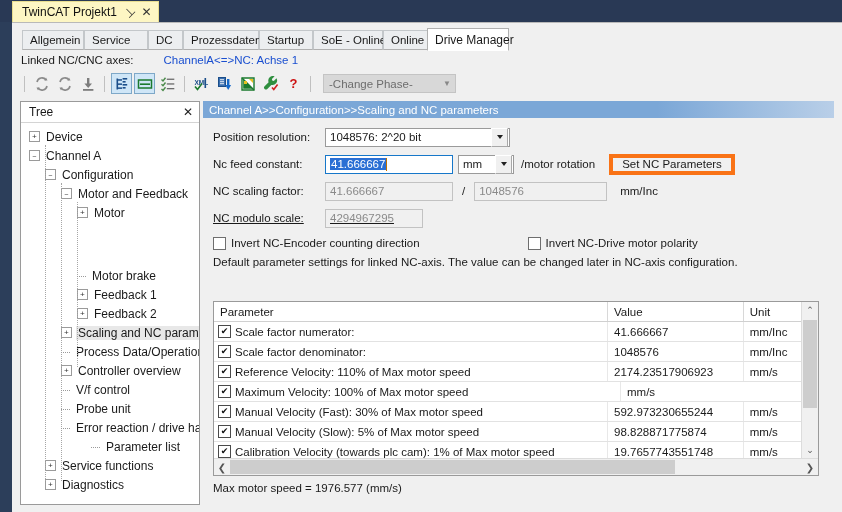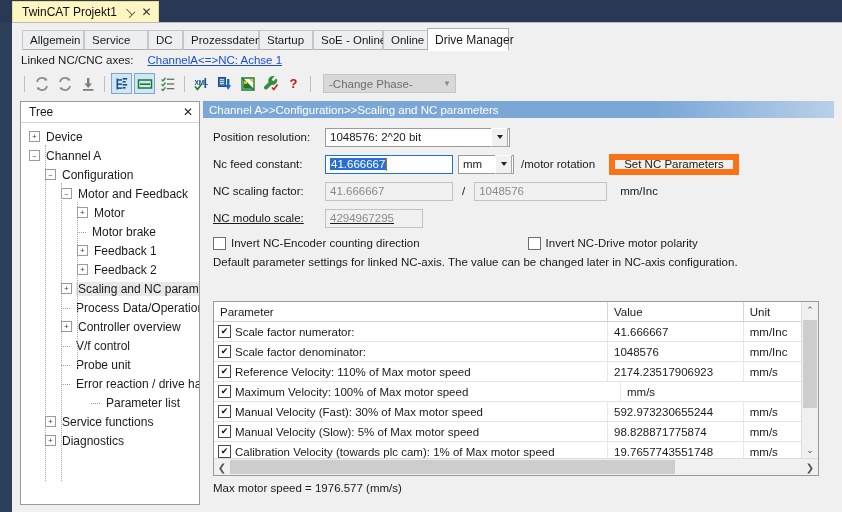--- a/index.html
+++ b/index.html
@@ -52,21 +52,21 @@
     top:0;height:23px;font-size:12px;z-index:3;
   }
 
   
   .linkrow{
     position:absolute;left:0;top:27px;width:830px;height:20px;
     display:flex;align-items:center;padding-left:9px;box-sizing:border-box;
     background:#f0f0f0;
   }
   .linklbl{color:#1a1a1a;}
-  .linkval{color:#1a4fd0;text-decoration:underline;margin-left:14px;cursor:pointer;}
+  .linkval{color:#1a4fd0;margin-left:30px;cursor:pointer;}
 
   
   .toolbar{
     position:absolute;left:0;top:47px;width:830px;height:27px;
     background:#f0f0f0;display:flex;align-items:center;padding-left:8px;
     box-sizing:border-box;gap:2px;
   }
   .tbtn{width:21px;height:21px;display:flex;align-items:center;justify-content:center;box-sizing:border-box;border:1px solid transparent;}
   .tbtn.on{background:#cfe6f7;border:1px solid #7ea8c8;}
   .tsep{width:1px;height:16px;background:#c0c0c0;margin:0 4px;}
@@ -128,21 +128,21 @@
     display:flex;align-items:center;justify-content:space-between;padding:0 0 0 4px;
     font-size:11.5px;
   }
   .combo .arrowbox{
     width:15px;height:17px;margin:0 1px 0 0;background:#f0f0f0;
     border:1px solid #a8a8a8;border-top-color:#fff;border-left-color:#fff;
     display:flex;align-items:center;justify-content:center;flex:none;
   }
   .tri{width:0;height:0;border-left:3.5px solid transparent;border-right:3.5px solid transparent;border-top:4px solid #222;}
   .btn-setnc{
-    height:21px;border:6px solid #f97316;background:#f0f0f0;
+    height:21px;border:4px solid #f97316;background:#f0f0f0;
     display:flex;align-items:center;justify-content:center;
     padding:0 9px;font-size:11.5px;box-sizing:border-box;cursor:pointer;
   }
   .unitlbl{font-size:11.5px;margin-left:7px;}
   .slash{margin:0 9px;font-size:11.5px;}
 
   .chkrow{display:flex;align-items:center;height:20px;padding-left:10px;box-sizing:border-box;}
   .cbox{width:11px;height:11px;border:1px solid #6e6e6e;background:#fff;flex:none;margin-right:5px;
         display:flex;align-items:center;justify-content:center;font-size:9px;line-height:1;color:#111;}
   .note{padding-left:10px;font-size:11.5px;height:18px;display:flex;align-items:center;}
@@ -356,21 +356,21 @@
             <span class="lbl">Configuration</span>
           </div>
           <div class="tnode" style="padding-left: 40px;">
             <span class="exp">–</span>
             <span class="lbl">Motor and Feedback</span>
           </div>
           <div class="tnode" style="padding-left: 56px;">
             <span class="exp">+</span>
             <span class="lbl">Motor</span>
           </div>
-          <div class="tnode" style="padding-left: 56px;">
+          <div class="tnode" style="padding-left: 56px; margin-top: 44px;">
             <span class="dots"></span>
             <span class="lbl">Motor brake</span>
           </div>
           <div class="tnode" style="padding-left: 56px;">
             <span class="exp">+</span>
             <span class="lbl">Feedback 1</span>
           </div>
           <div class="tnode" style="padding-left: 56px;">
             <span class="exp">+</span>
             <span class="lbl">Feedback 2</span>

